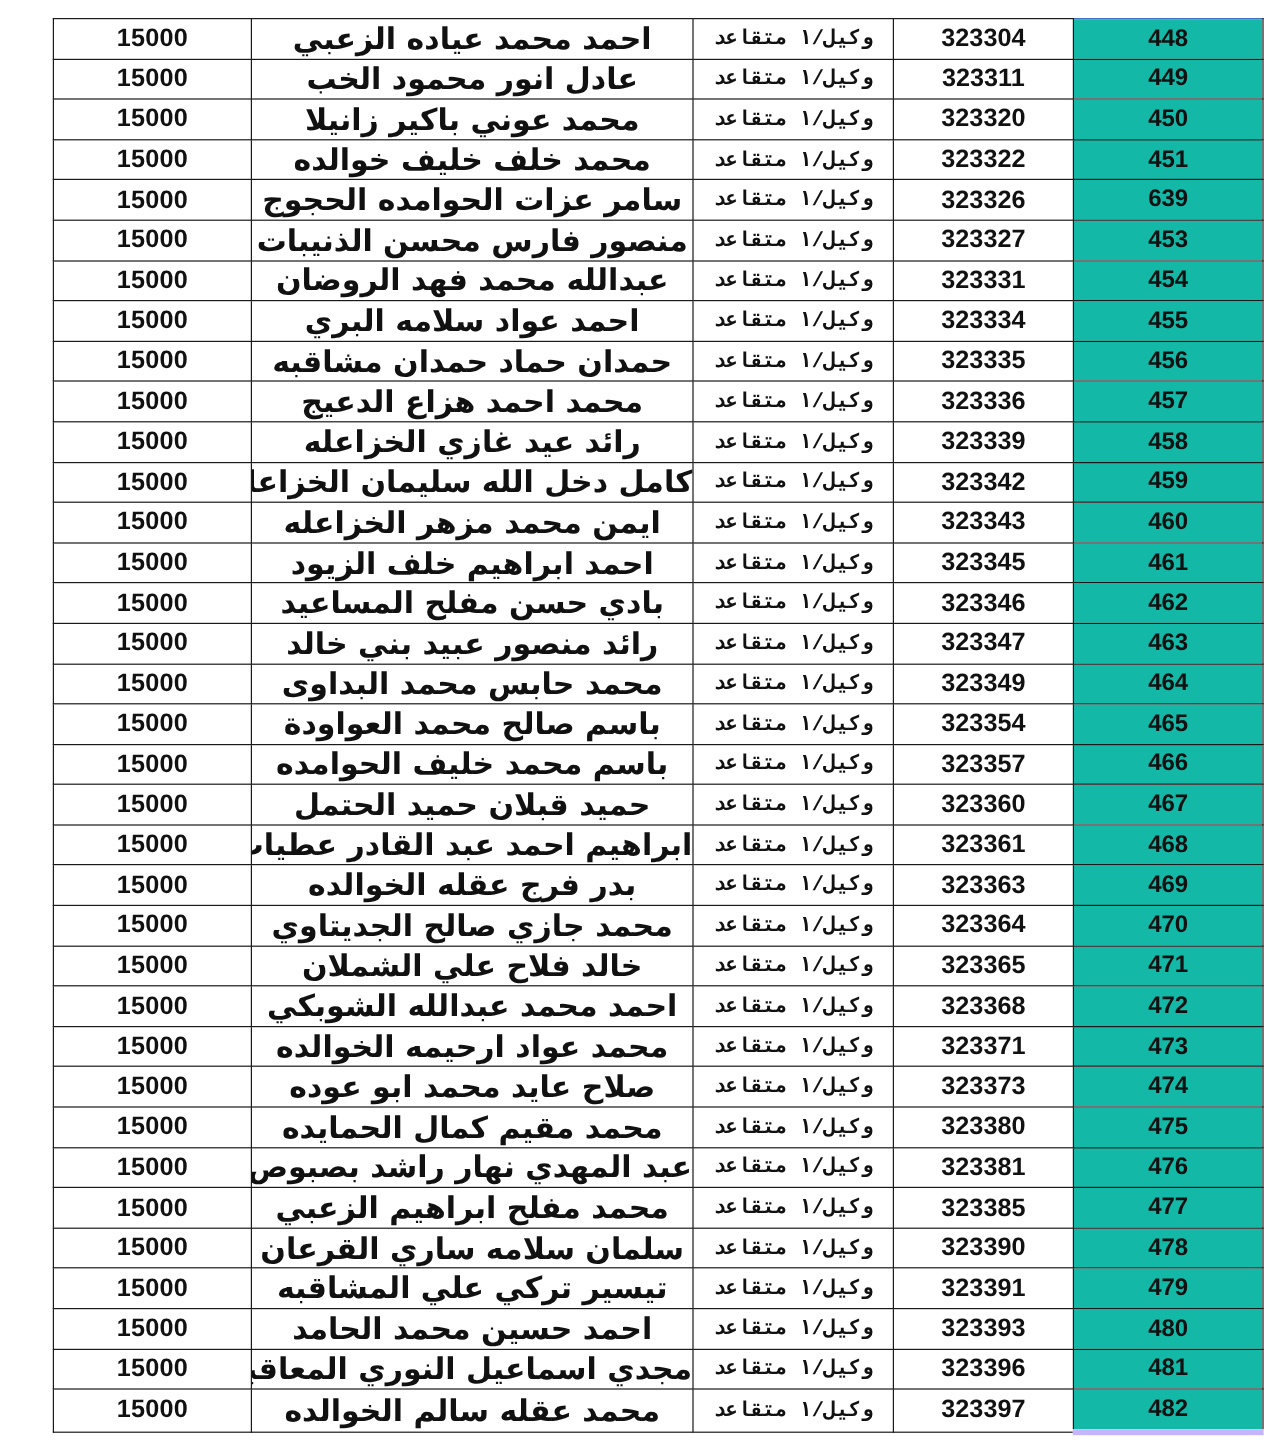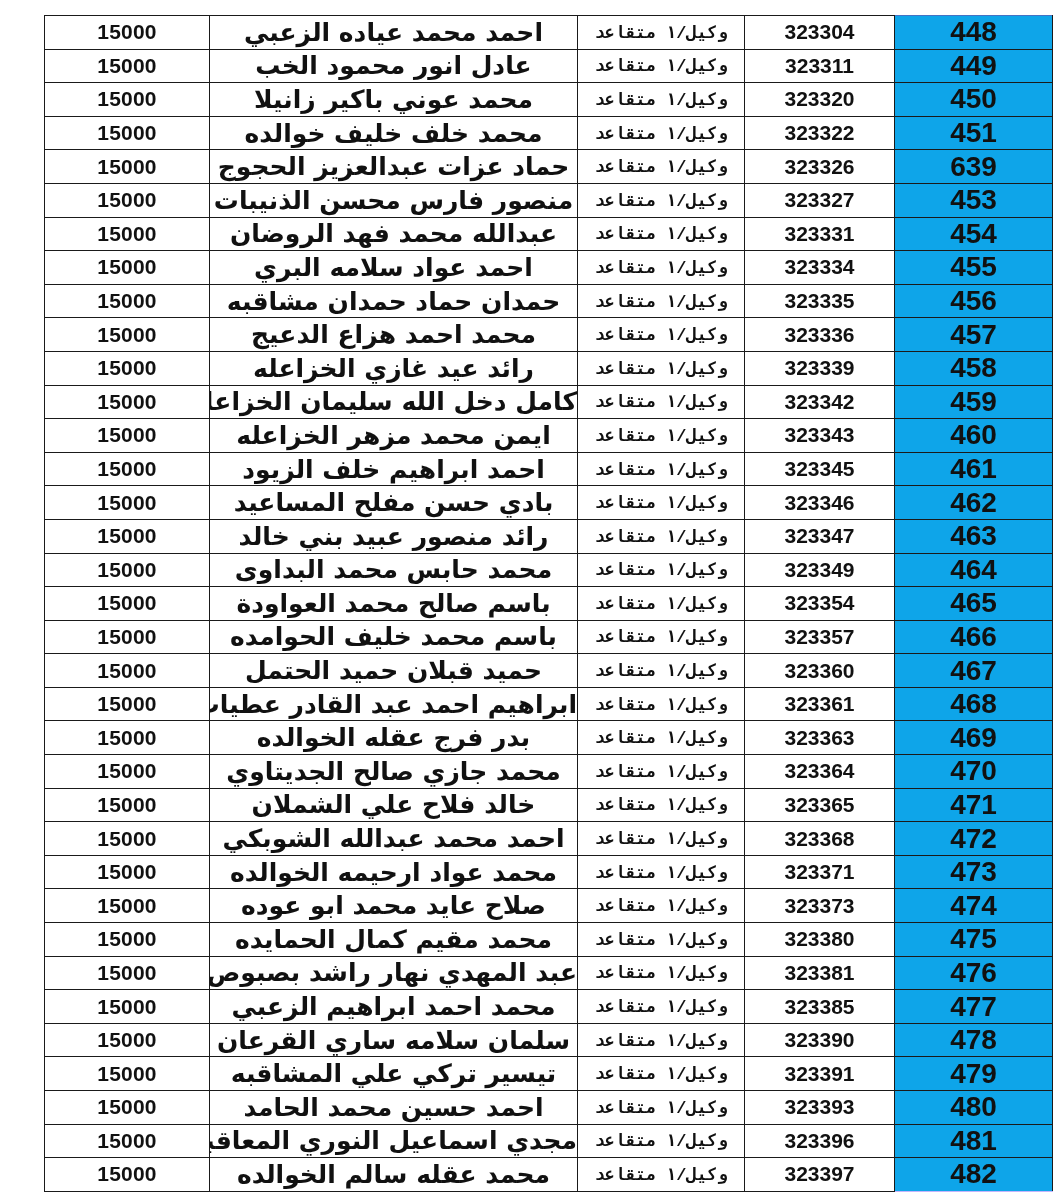--- a/index.html
+++ b/index.html
@@ -56,30 +56,30 @@
     td.rank {
       font-size: 17px;
       direction: rtl;
       font-family: Liberation Mono, monospace;
     }
     td.id {
       font-size: 21px;
       padding-top: 4px;
     }
     td.seq {
-      background: #0ea5e9;
+      background: #14b8a6;
       color: #ffffff;
-      font-size: 28px;
+      font-size: 20px;
       border-top: 1.5px solid #9ab7ea;
       border-bottom: 1.5px solid #9ab7ea;
       border-right: 1px solid #4472c4;
       padding-bottom: 4px;
     }
     tr:first-child td.seq { border-top: 1px solid #4472c4; }
-    tr:last-child td.seq { border-bottom: 1px solid #c4b5fd; }
+    tr:last-child td.seq { border-bottom: 5px solid #c4b5fd; }
   </style>
 </head>
 <body>
 
 <div class="sheet">
   <table class="roster">
     <colgroup>
       <col class="c-amount">
         <col class="c-name">
         <col class="c-rank">
@@ -110,21 +110,21 @@
         </tr>
         <tr>
           <td class="amount">15000</td>
           <td class="name">محمد خلف خليف خوالده</td>
           <td class="rank">وكيل/١ متقاعد</td>
           <td class="id">323322</td>
           <td class="seq">451</td>
         </tr>
         <tr>
           <td class="amount">15000</td>
-          <td class="name">حماد عزات عبدالعزيز الحجوج</td>
+          <td class="name">سامر عزات الحوامده الحجوج</td>
           <td class="rank">وكيل/١ متقاعد</td>
           <td class="id">323326</td>
           <td class="seq">639</td>
         </tr>
         <tr>
           <td class="amount">15000</td>
           <td class="name">منصور فارس محسن الذنيبات</td>
           <td class="rank">وكيل/١ متقاعد</td>
           <td class="id">323327</td>
           <td class="seq">453</td>
@@ -285,21 +285,21 @@
         </tr>
         <tr>
           <td class="amount">15000</td>
           <td class="name">عبد المهدي نهار راشد بصبوص</td>
           <td class="rank">وكيل/١ متقاعد</td>
           <td class="id">323381</td>
           <td class="seq">476</td>
         </tr>
         <tr>
           <td class="amount">15000</td>
-          <td class="name">محمد احمد ابراهيم الزعبي</td>
+          <td class="name">محمد مفلح ابراهيم الزعبي</td>
           <td class="rank">وكيل/١ متقاعد</td>
           <td class="id">323385</td>
           <td class="seq">477</td>
         </tr>
         <tr>
           <td class="amount">15000</td>
           <td class="name">سلمان سلامه ساري القرعان</td>
           <td class="rank">وكيل/١ متقاعد</td>
           <td class="id">323390</td>
           <td class="seq">478</td>

